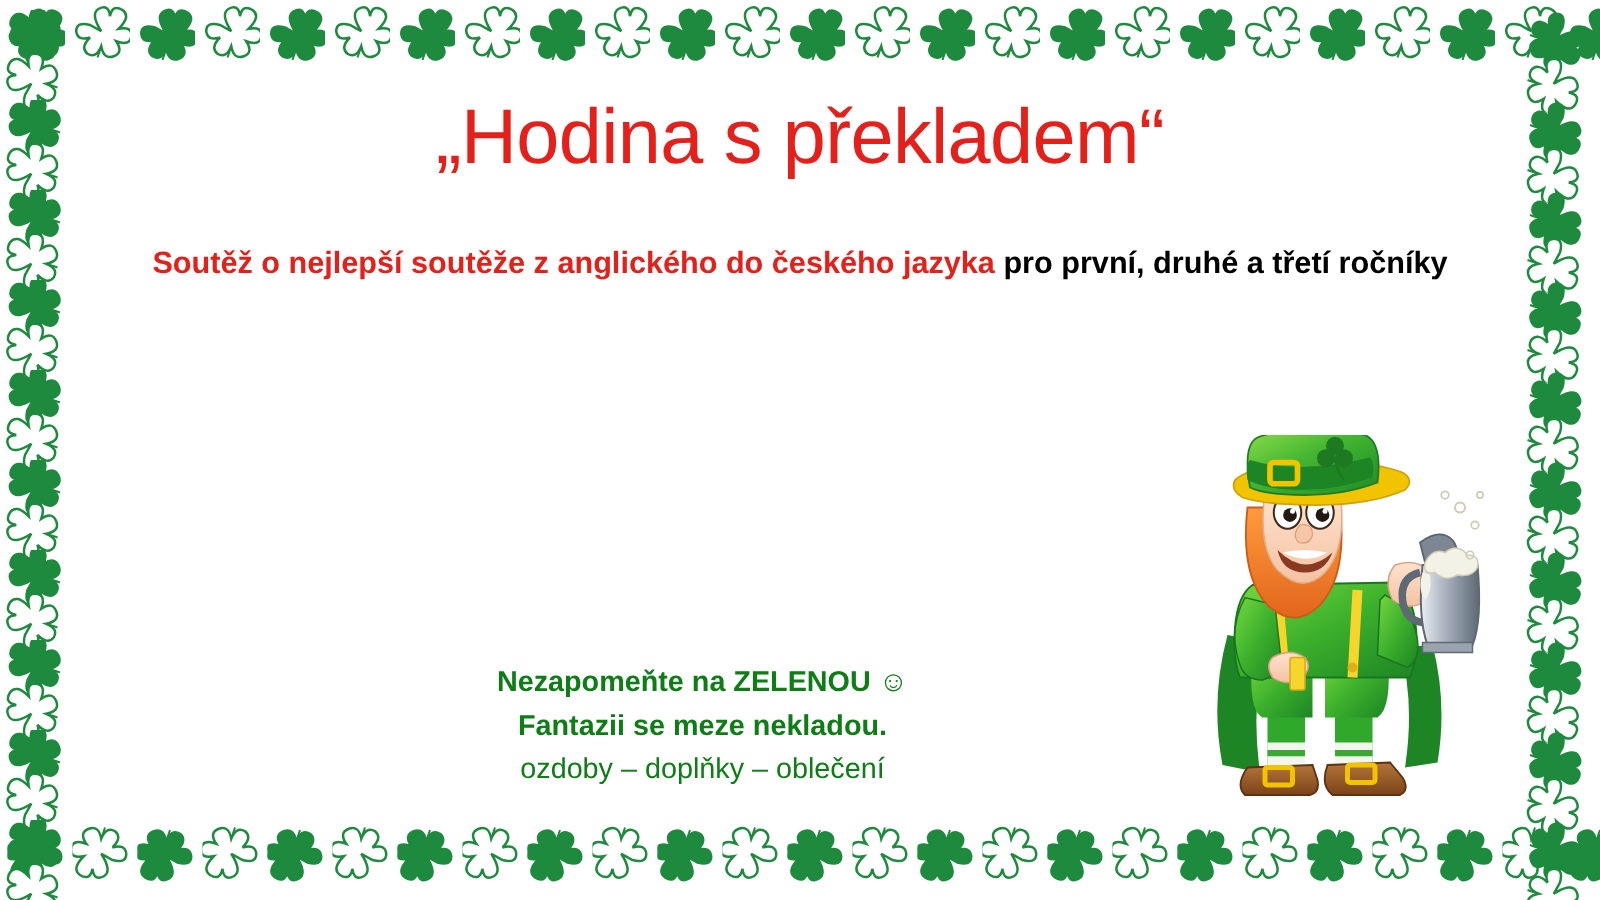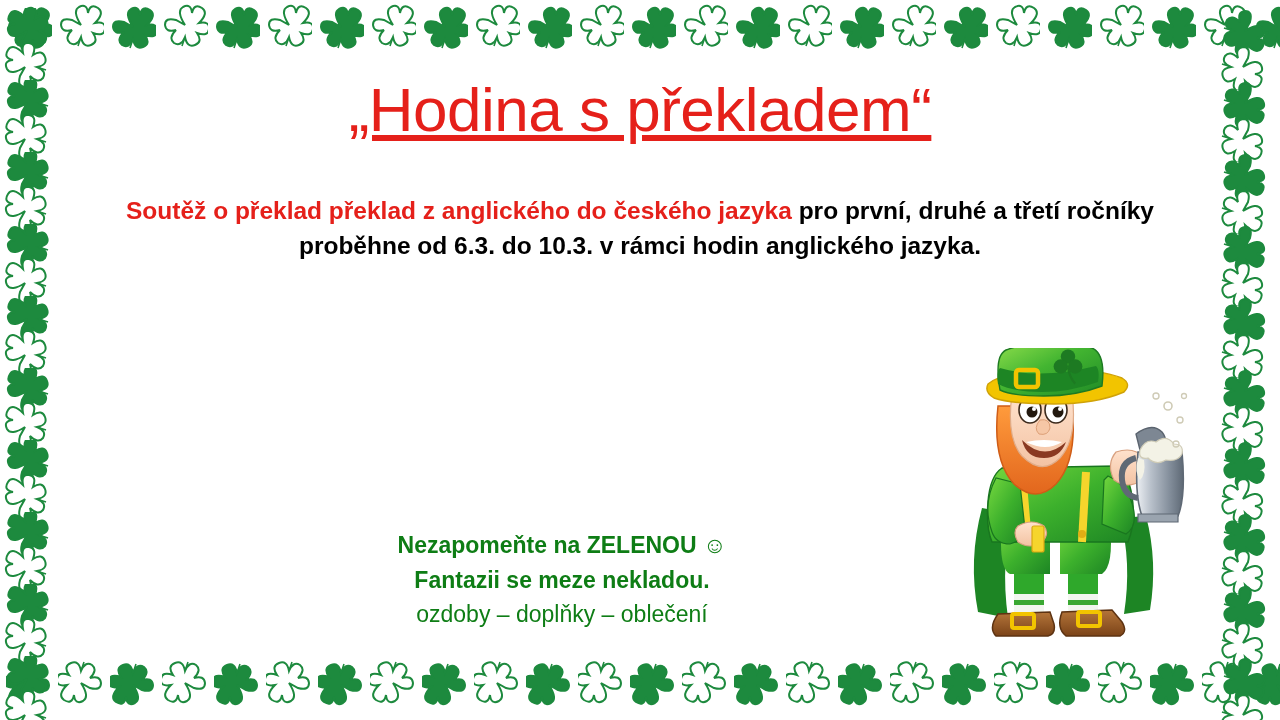--- a/index.html
+++ b/index.html
@@ -50,21 +50,20 @@
     position: absolute;
     left: 0;
     top: 12px;
     width: 1156px;
     text-align: center;
     font-size: 62px;
     font-weight: 400;
     color: #e5201a;
     letter-spacing: -0.5px;
     white-space: nowrap;
-    text-decoration: underline;
   }
 
   .para {
     position: absolute;
     width: 1156px;
     text-align: center;
     font-weight: bold;
     color: #000000;
     line-height: 1.42;
   }
@@ -666,22 +665,21 @@
             <path d="M23 23 q-9 -14 -2 -18 q8 -4 9 6 q2 -10 10 -5 q7 5 -3 15 q11 -2 10 6 q-1 8 -12 4 q6 9 -2 12 q-8 3 -10 -8 q-4 10 -11 6 q-6 -5 2 -13 q-10 3 -11 -5 q0 -8 11 -5 z" fill="#ffffff" stroke="#1d8a3e" stroke-width="2"></path>
           </g>
         </svg></div>
     </div>
 
   <div class="content">
 
     <div class="title">„Hodina s překladem“</div>
 
     <div class="para p1">
-      <span class="red">Soutěž o překlad překlad z anglického do českého jazyka</span><span class="blk"> pro první, druhé a třetí ročníky</span><br>
-      <span class="blk">proběhne od 6.3. do 10.3. v rámci hodin anglického jazyka.</span>
+      <span class="red">Soutěž o nejlepší soutěže z anglického do českého jazyka</span><span class="blk"> pro první, druhé a třetí ročníky</span><br>
     </div>
 
 
 
 
     <div class="green-block">
       <div class="green-line gl1">
         <span>Nezapomeňte na ZELENOU</span>
         <span class="smiley">☺</span>
       </div>

